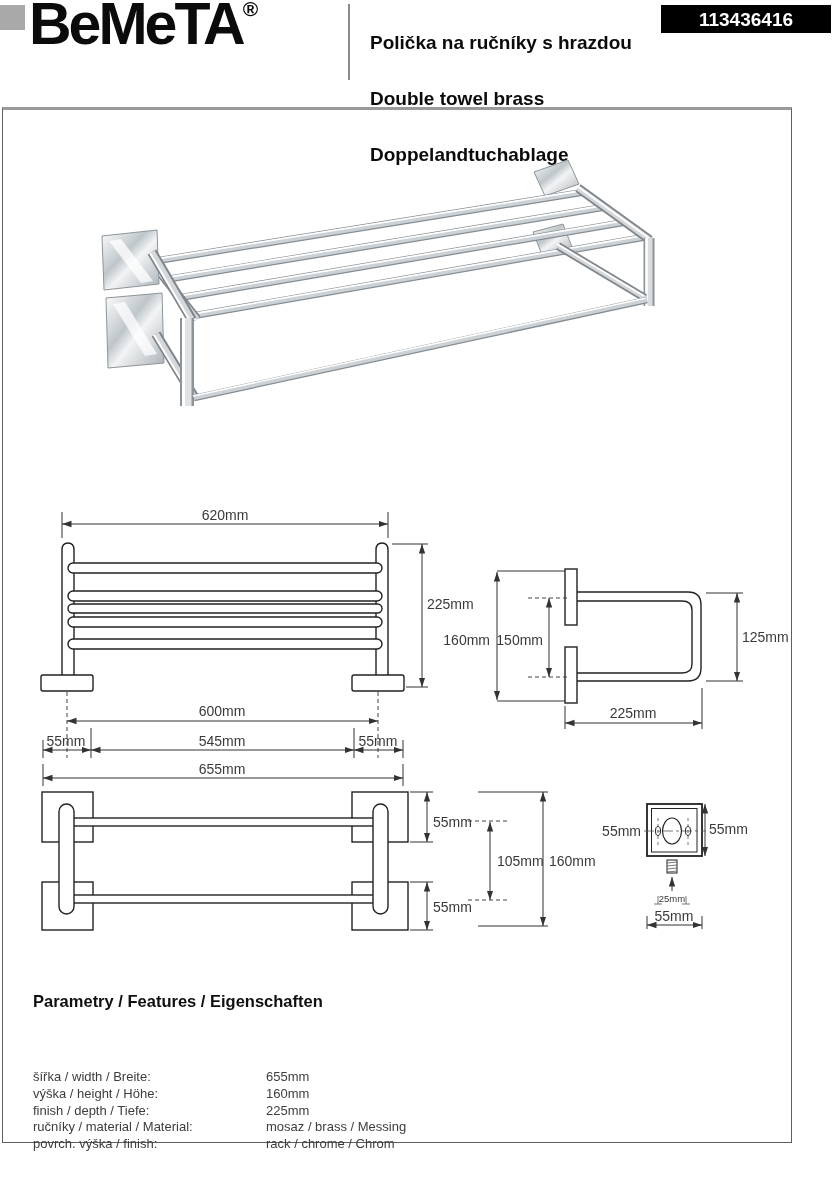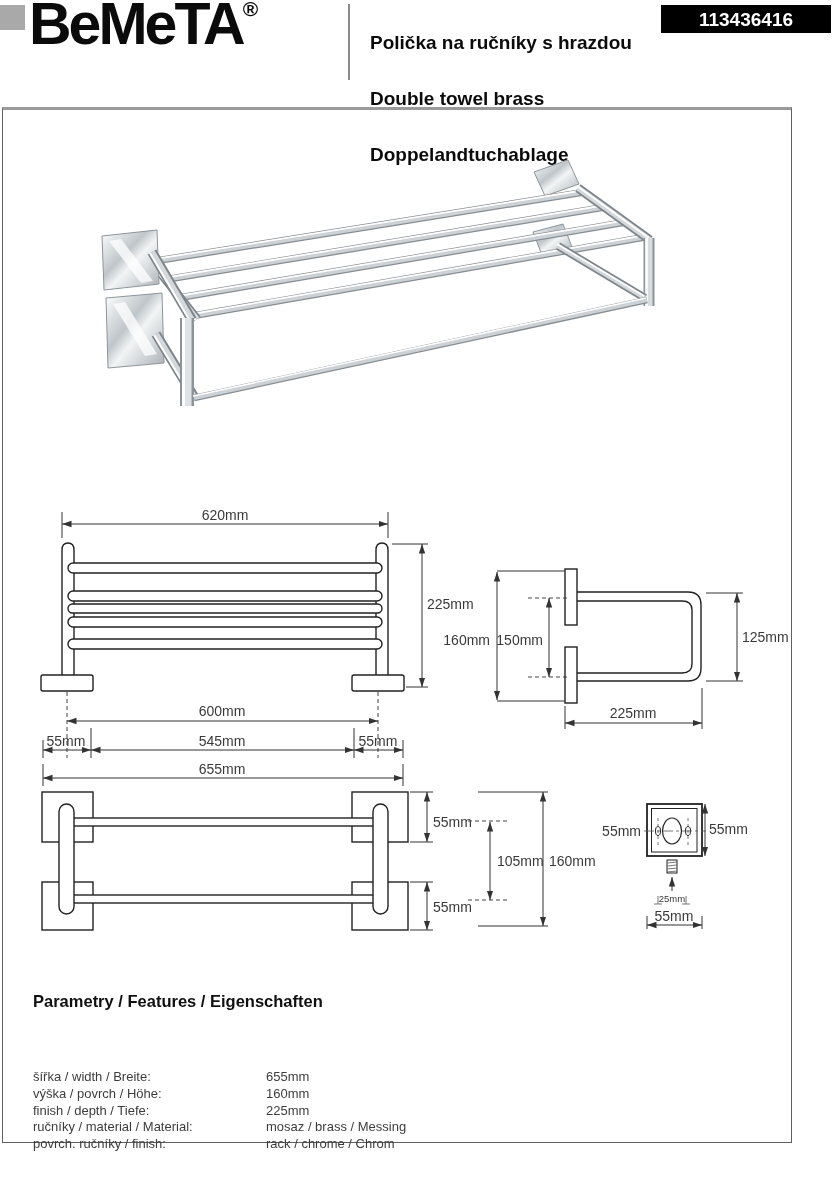--- a/index.html
+++ b/index.html
@@ -280,30 +280,30 @@
     </g>
   </svg>
 
   <div class="params-heading">Parametry / Features / Eigenschaften</div>
   <div class="params">
     <div class="row">
       <span class="lbl">šířka / width / Breite:</span>
       <span class="val">655mm</span>
     </div>
     <div class="row">
-      <span class="lbl">výška / povrch / Höhe:</span>
+      <span class="lbl">výška / height / Höhe:</span>
       <span class="val">160mm</span>
     </div>
     <div class="row">
       <span class="lbl">finish / depth / Tiefe:</span>
       <span class="val">225mm</span>
     </div>
     <div class="row">
       <span class="lbl">ručníky / material / Material:</span>
       <span class="val">mosaz / brass / Messing</span>
     </div>
     <div class="row">
-      <span class="lbl">povrch. ručníky / finish:</span>
+      <span class="lbl">povrch. výška / finish:</span>
       <span class="val">rack / chrome / Chrom</span>
     </div>
   </div>
 
 </div>
 
 </body></html>

